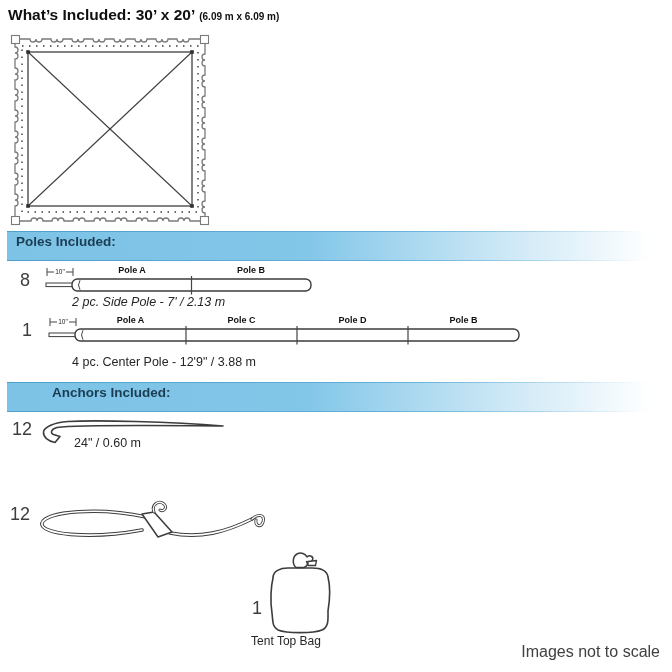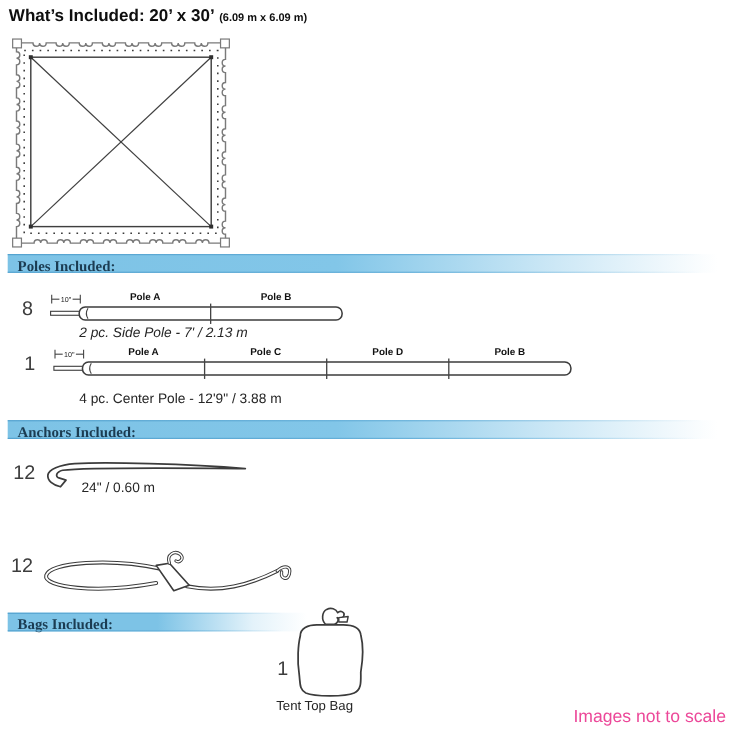--- a/index.html
+++ b/index.html
@@ -6,50 +6,50 @@
   #page{position:relative;width:672px;height:672px;background:#ffffff;overflow:hidden;
         font-family:"Liberation Sans", sans-serif;}
   .abs{position:absolute;}
 
   
   #title{top:6px;left:8px;color:#0f0f0f;white-space:nowrap;}
   #title .main{font-size:15.5px;font-weight:bold;}
   #title .metric{font-size:10px;font-weight:bold;margin-left:4px;}
 
   
-  .bar{left:7px;right:0;height:17px;
-       background:linear-gradient(90deg,#7dc3e6 0%,#82c6e8 45%,#cde8f6 75%,#ffffff 97%);font-family:Liberation Serif, serif;}
+  .bar{left:7px;right:0;height:30px;
+       background:linear-gradient(90deg,#7dc3e6 0%,#82c6e8 45%,#cde8f6 75%,#ffffff 97%);}
   .bar::before,.bar::after{content:"";position:absolute;left:0;right:0;height:1px;
        background:linear-gradient(90deg,#4f9fcd 0%,#63aed8 55%,rgba(255,255,255,0) 95%);}
   .bar::before{top:0;}
   .bar::after{bottom:0;}
   .bar .bar-label{font-size:13.5px;font-weight:bold;color:#1b3c52;line-height:21px;padding-left:9px;}
   #bar-bags{right:auto;width:272px;
        background:linear-gradient(90deg,#7dc3e6 0%,#7dc3e6 50%,rgba(205,232,246,.55) 82%,rgba(255,255,255,0) 100%);}
   #bar-bags::before,#bar-bags::after{
        background:linear-gradient(90deg,#4f9fcd 0%,#63aed8 50%,rgba(255,255,255,0) 92%);}
 
   .qty{font-size:18px;color:#3d3d3d;}
   .caption{font-size:12.5px;color:#262626;white-space:nowrap;}
-  .note{font-size:16px;color:#ec4899;}
+  .note{font-size:16px;color:#404040;}
 
   svg{overflow:visible;}
   .lineart{stroke:#3c3c3c;fill:#ffffff;}
   .pole-label{font-size:9px;font-weight:bold;fill:#111111;}
   .dim-text{font-size:6.5px;fill:#222222;}
   .rope-outer{fill:none;stroke:#3c3c3c;stroke-width:3.6;stroke-linecap:round;stroke-linejoin:round;}
   .rope-inner{fill:none;stroke:#ffffff;stroke-width:1.7;stroke-linecap:round;stroke-linejoin:round;}
 </style>
 </head>
 <body>
 
 <div id="page">
 
   <div class="abs" id="title">
-    <span class="main">What’s Included: 20’ x 30’</span><span class="metric">(6.09 m x 6.09 m)</span>
+    <span class="main">What’s Included: 30’ x 20’</span><span class="metric">(6.09 m x 6.09 m)</span>
   </div>
 
   <svg class="abs" id="tent-svg" style="left:12px;top:36px;" width="196" height="188" viewBox="0 0 196 188">
     <path id="tent-outline" d="M 3,3 L 18,3 a3,3 0 0 0 6,0 a3,3 0 0 0 6,0 L 39,3 a3,3 0 0 0 6,0 a3,3 0 0 0 6,0 L 60,3 a3,3 0 0 0 6,0 a3,3 0 0 0 6,0 L 81,3 a3,3 0 0 0 6,0 a3,3 0 0 0 6,0 L 102,3 a3,3 0 0 0 6,0 a3,3 0 0 0 6,0 L 123,3 a3,3 0 0 0 6,0 a3,3 0 0 0 6,0 L 144,3 a3,3 0 0 0 6,0 a3,3 0 0 0 6,0 L 165,3 a3,3 0 0 0 6,0 a3,3 0 0 0 6,0 L 193,3 L 193,18 a3,3 0 0 0 0,6 a3,3 0 0 0 0,6 L 193,39 a3,3 0 0 0 0,6 a3,3 0 0 0 0,6 L 193,60 a3,3 0 0 0 0,6 a3,3 0 0 0 0,6 L 193,81 a3,3 0 0 0 0,6 a3,3 0 0 0 0,6 L 193,102 a3,3 0 0 0 0,6 a3,3 0 0 0 0,6 L 193,123 a3,3 0 0 0 0,6 a3,3 0 0 0 0,6 L 193,144 a3,3 0 0 0 0,6 a3,3 0 0 0 0,6 L 193,165 a3,3 0 0 0 0,6 a3,3 0 0 0 0,6 L 193,185 L 178,185 a3,3 0 0 0 -6,0 a3,3 0 0 0 -6,0 L 157,185 a3,3 0 0 0 -6,0 a3,3 0 0 0 -6,0 L 136,185 a3,3 0 0 0 -6,0 a3,3 0 0 0 -6,0 L 115,185 a3,3 0 0 0 -6,0 a3,3 0 0 0 -6,0 L 94,185 a3,3 0 0 0 -6,0 a3,3 0 0 0 -6,0 L 73,185 a3,3 0 0 0 -6,0 a3,3 0 0 0 -6,0 L 52,185 a3,3 0 0 0 -6,0 a3,3 0 0 0 -6,0 L 31,185 a3,3 0 0 0 -6,0 a3,3 0 0 0 -6,0 L 3,185 L 3,170 a3,3 0 0 0 0,-6 a3,3 0 0 0 0,-6 L 3,149 a3,3 0 0 0 0,-6 a3,3 0 0 0 0,-6 L 3,128 a3,3 0 0 0 0,-6 a3,3 0 0 0 0,-6 L 3,107 a3,3 0 0 0 0,-6 a3,3 0 0 0 0,-6 L 3,86 a3,3 0 0 0 0,-6 a3,3 0 0 0 0,-6 L 3,65 a3,3 0 0 0 0,-6 a3,3 0 0 0 0,-6 L 3,44 a3,3 0 0 0 0,-6 a3,3 0 0 0 0,-6 L 3,23 a3,3 0 0 0 0,-6 a3,3 0 0 0 0,-6 Z" fill="none" stroke="#7a7a7a" stroke-width="1.3"></path>
 
     <g fill="#ffffff" stroke="#7a7a7a" stroke-width="1.1">
       <rect x="-0.5" y="-0.5" width="8" height="8"></rect>
       <rect x="188.5" y="-0.5" width="8" height="8"></rect>
       <rect x="-0.5" y="180.5" width="8" height="8"></rect>
       <rect x="188.5" y="180.5" width="8" height="8"></rect>
@@ -109,21 +109,21 @@
       <line x1="249" y1="14" x2="249" y2="32.5"></line>
       <line x1="360" y1="14" x2="360" y2="32.5"></line>
     </g>
     <text class="pole-label" x="82.5" y="11" text-anchor="middle">Pole A</text>
     <text class="pole-label" x="193.5" y="11" text-anchor="middle">Pole C</text>
     <text class="pole-label" x="304.5" y="11" text-anchor="middle">Pole D</text>
     <text class="pole-label" x="415.5" y="11" text-anchor="middle">Pole B</text>
   </svg>
   <div class="abs caption" style="left:72px;top:355px;">4 pc. Center Pole - 12'9" / 3.88 m</div>
 
-  <div class="abs bar" id="bar-anchors" style="top:382px;">
+  <div class="abs bar" id="bar-anchors" style="top:382px;padding-left:36px;">
     <div class="bar-label">Anchors Included:</div>
   </div>
   <div class="abs qty" style="left:12px;top:419px;">12</div>
   <svg class="abs" style="left:40px;top:417px;" width="184" height="28" viewBox="0 0 184 28">
     <path class="lineart" stroke-width="1.6" stroke-linejoin="round" d="M 183,9 C 130,4.5 55,3 28,4.5 C 14,5.5 4,10 3.5,15 C 3,20 8,24 15,25.5 L 20,19.5 L 13.5,17.5 C 10,16.2 11,12 17,10.5 C 40,7.5 130,8.5 183,9 Z"></path>
   </svg>
   <div class="abs caption" style="left:74px;top:436px;">24" / 0.60 m</div>
 
   <div class="abs qty" style="left:10px;top:504px;">12</div>
   <svg class="abs" style="left:30px;top:499px;" width="240" height="52" viewBox="0 0 240 52">
@@ -135,23 +135,20 @@
     </g>
     <path class="lineart" stroke-width="1.5" stroke-linejoin="round" d="M 112,15 L 124,13 L 142,33 L 128,38 Z"></path>
     <g>
       <path class="rope-outer" style="stroke-width:3" d="M 124,13 C 121,5 129,1 134,5 C 138,9 133,13 130,11"></path>
       <path class="rope-inner" style="stroke-width:1.3" d="M 124,13 C 121,5 129,1 134,5 C 138,9 133,13 130,11"></path>
       <path class="rope-outer" style="stroke-width:3" d="M 222,20 C 229,14 235,16 233,23 C 231,29 225,27 226,21"></path>
       <path class="rope-inner" style="stroke-width:1.3" d="M 222,20 C 229,14 235,16 233,23 C 231,29 225,27 226,21"></path>
     </g>
   </svg>
 
-  <div class="abs bar" id="bar-bags" style="top:557px;">
-    <div class="bar-label">Bags Included:</div>
-  </div>
   <div class="abs qty" style="left:252px;top:598px;">1</div>
   <svg class="abs" style="left:266px;top:551px;" width="70" height="85" viewBox="0 0 70 85">
     <path class="lineart" stroke-width="1.6" stroke-linejoin="round" d="M 22,17 C 14,17 7,20 7,27 C 5,35 4,50 6,62 C 7,70 6,76 12,79 C 20,82.5 48,82.5 56,79 C 63,76 62,68 62,60 C 64,48 64,34 62,26 C 61,19 54,17 46,17 Z"></path>
     <path class="lineart" stroke-width="1.5" stroke-linejoin="round" d="M 30,16.5 C 26,13 26.5,5.5 31,3 C 35,1 39.5,2.5 41,6 C 43.5,3.5 48,5.5 46.5,9 C 45.5,11.5 42.5,12 40.5,10.5 C 42.5,12.5 41,15.5 38,16.5 Z"></path>
     <path class="lineart" stroke-width="1.3" stroke-linejoin="round" d="M 42,10.5 L 50.5,9.5 L 49.5,14.5 L 42,14.5 Z"></path>
   </svg>
   <div class="abs caption" style="left:240px;top:634px;width:92px;text-align:center;font-size:12px;">Tent Top Bag</div>
 
   <div class="abs note" style="right:12px;top:643px;">Images not to scale</div>
 

